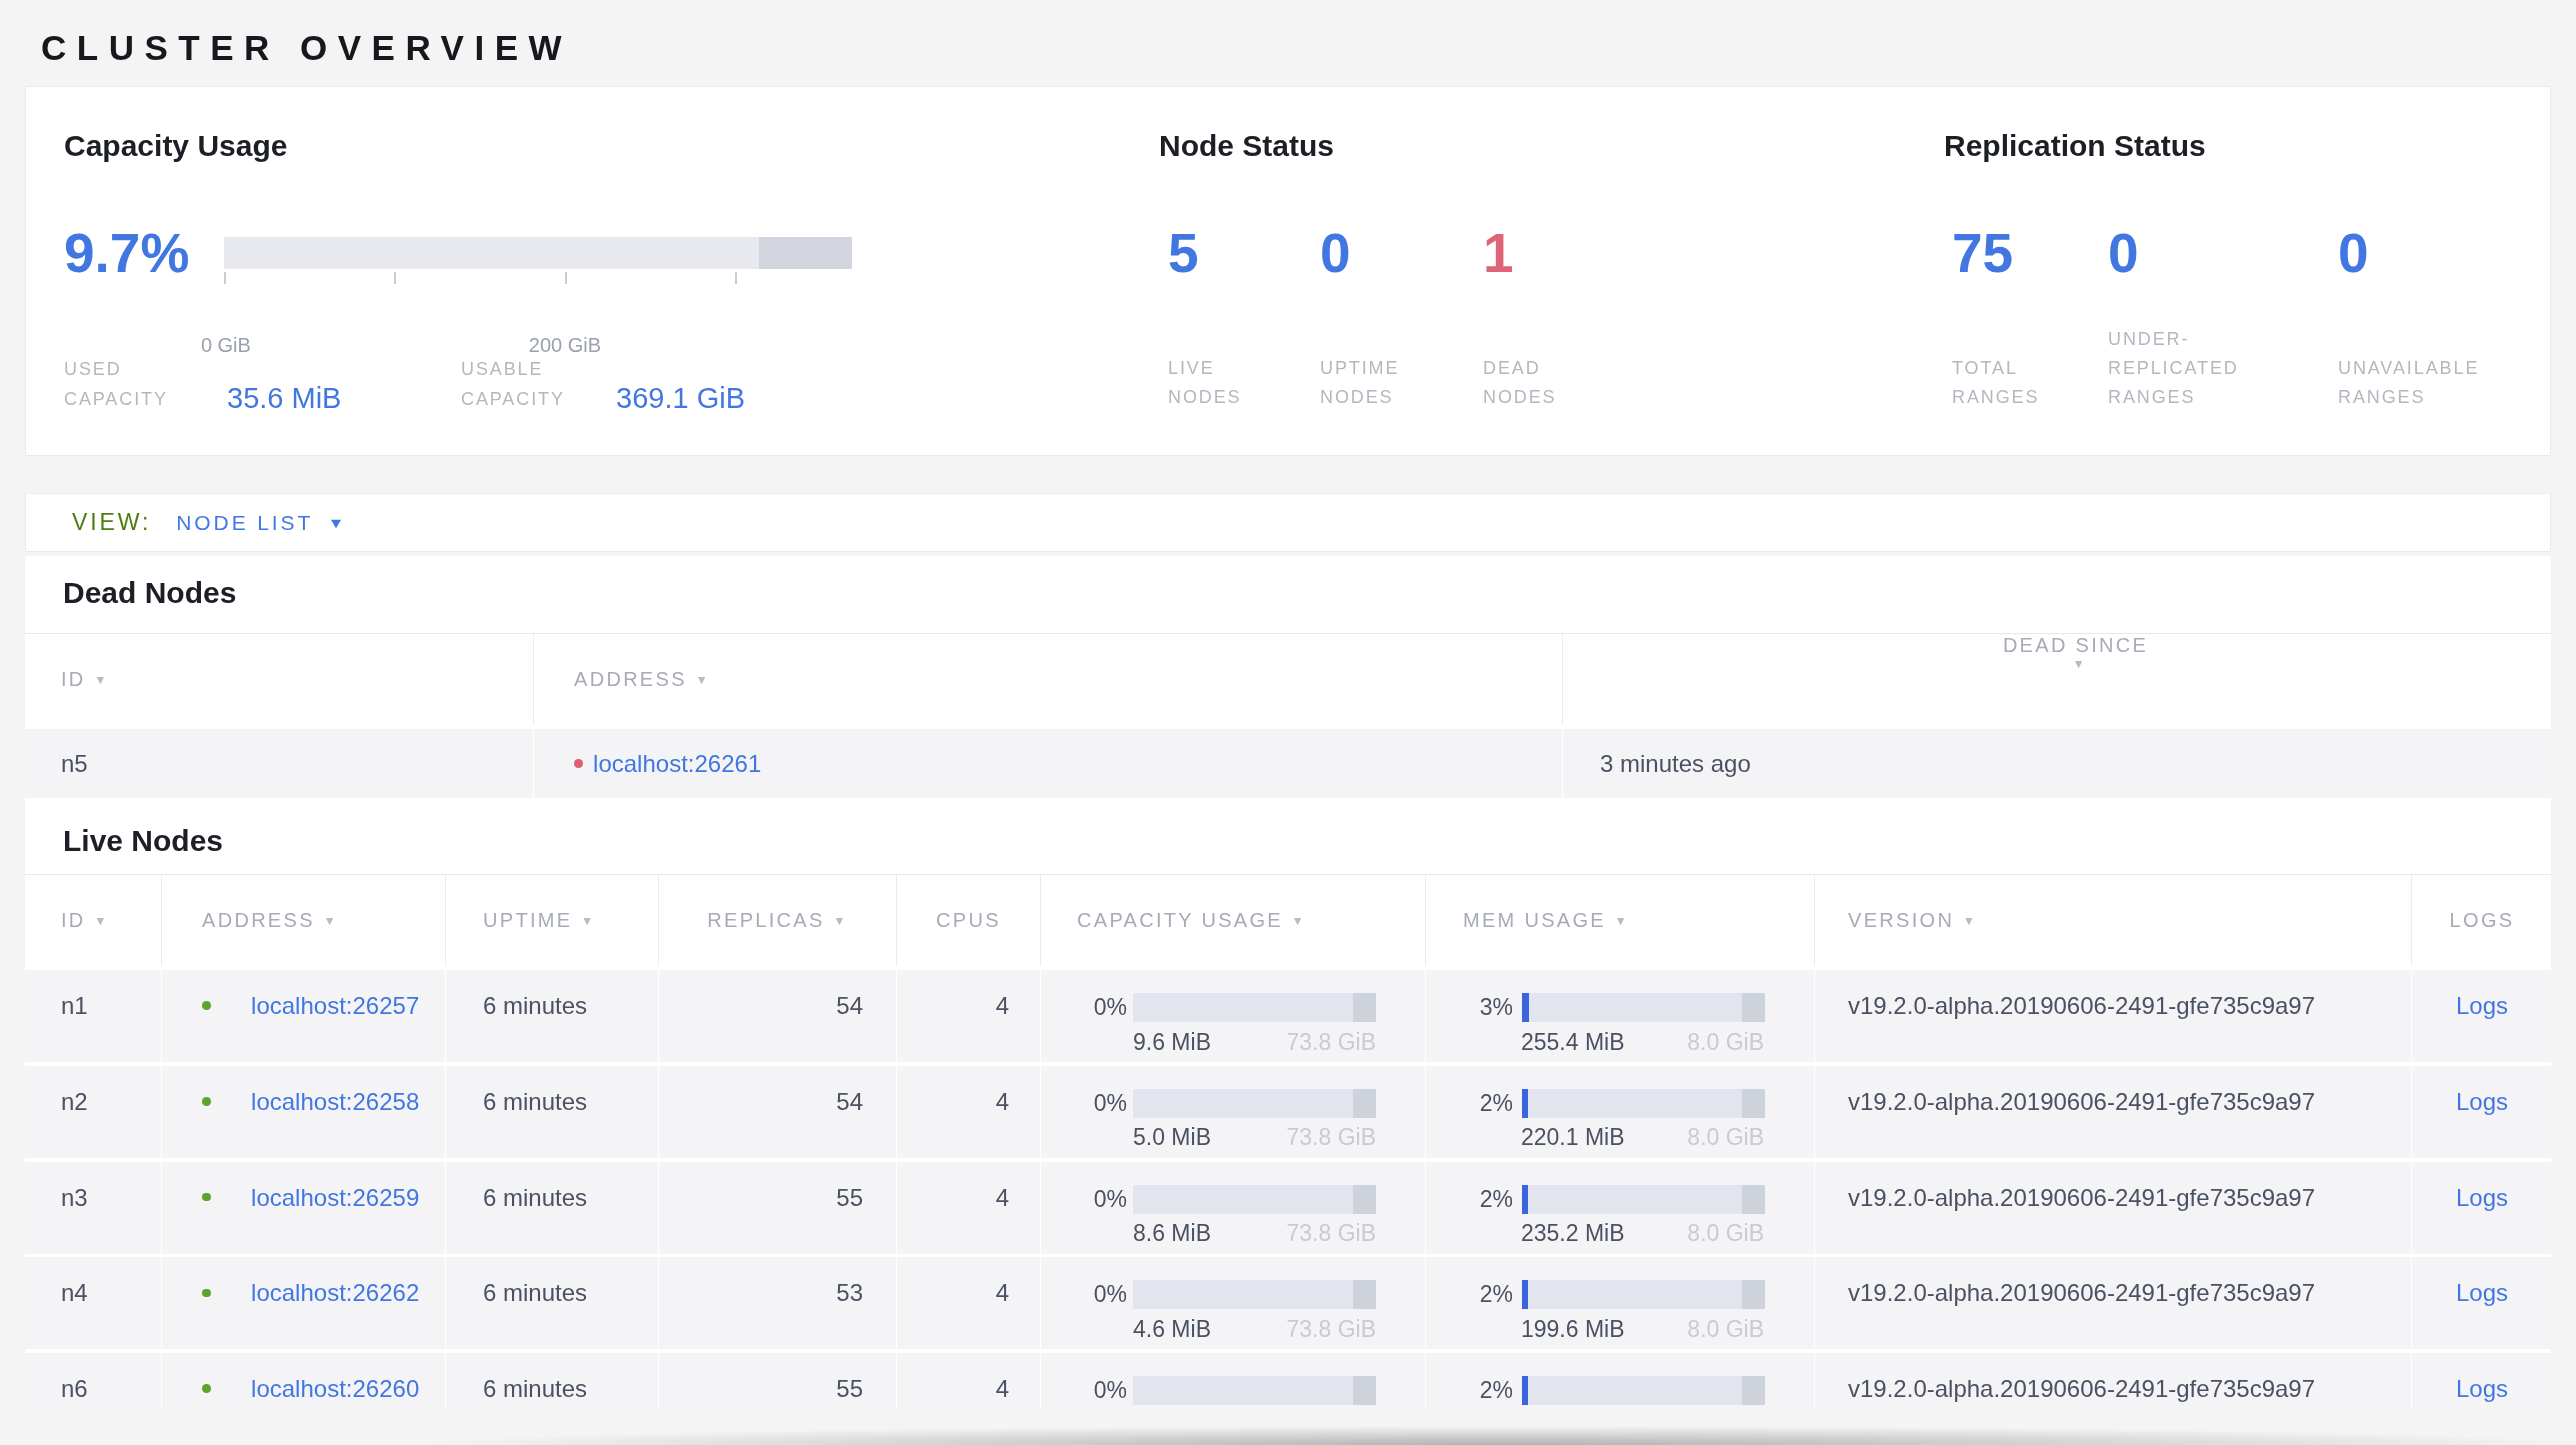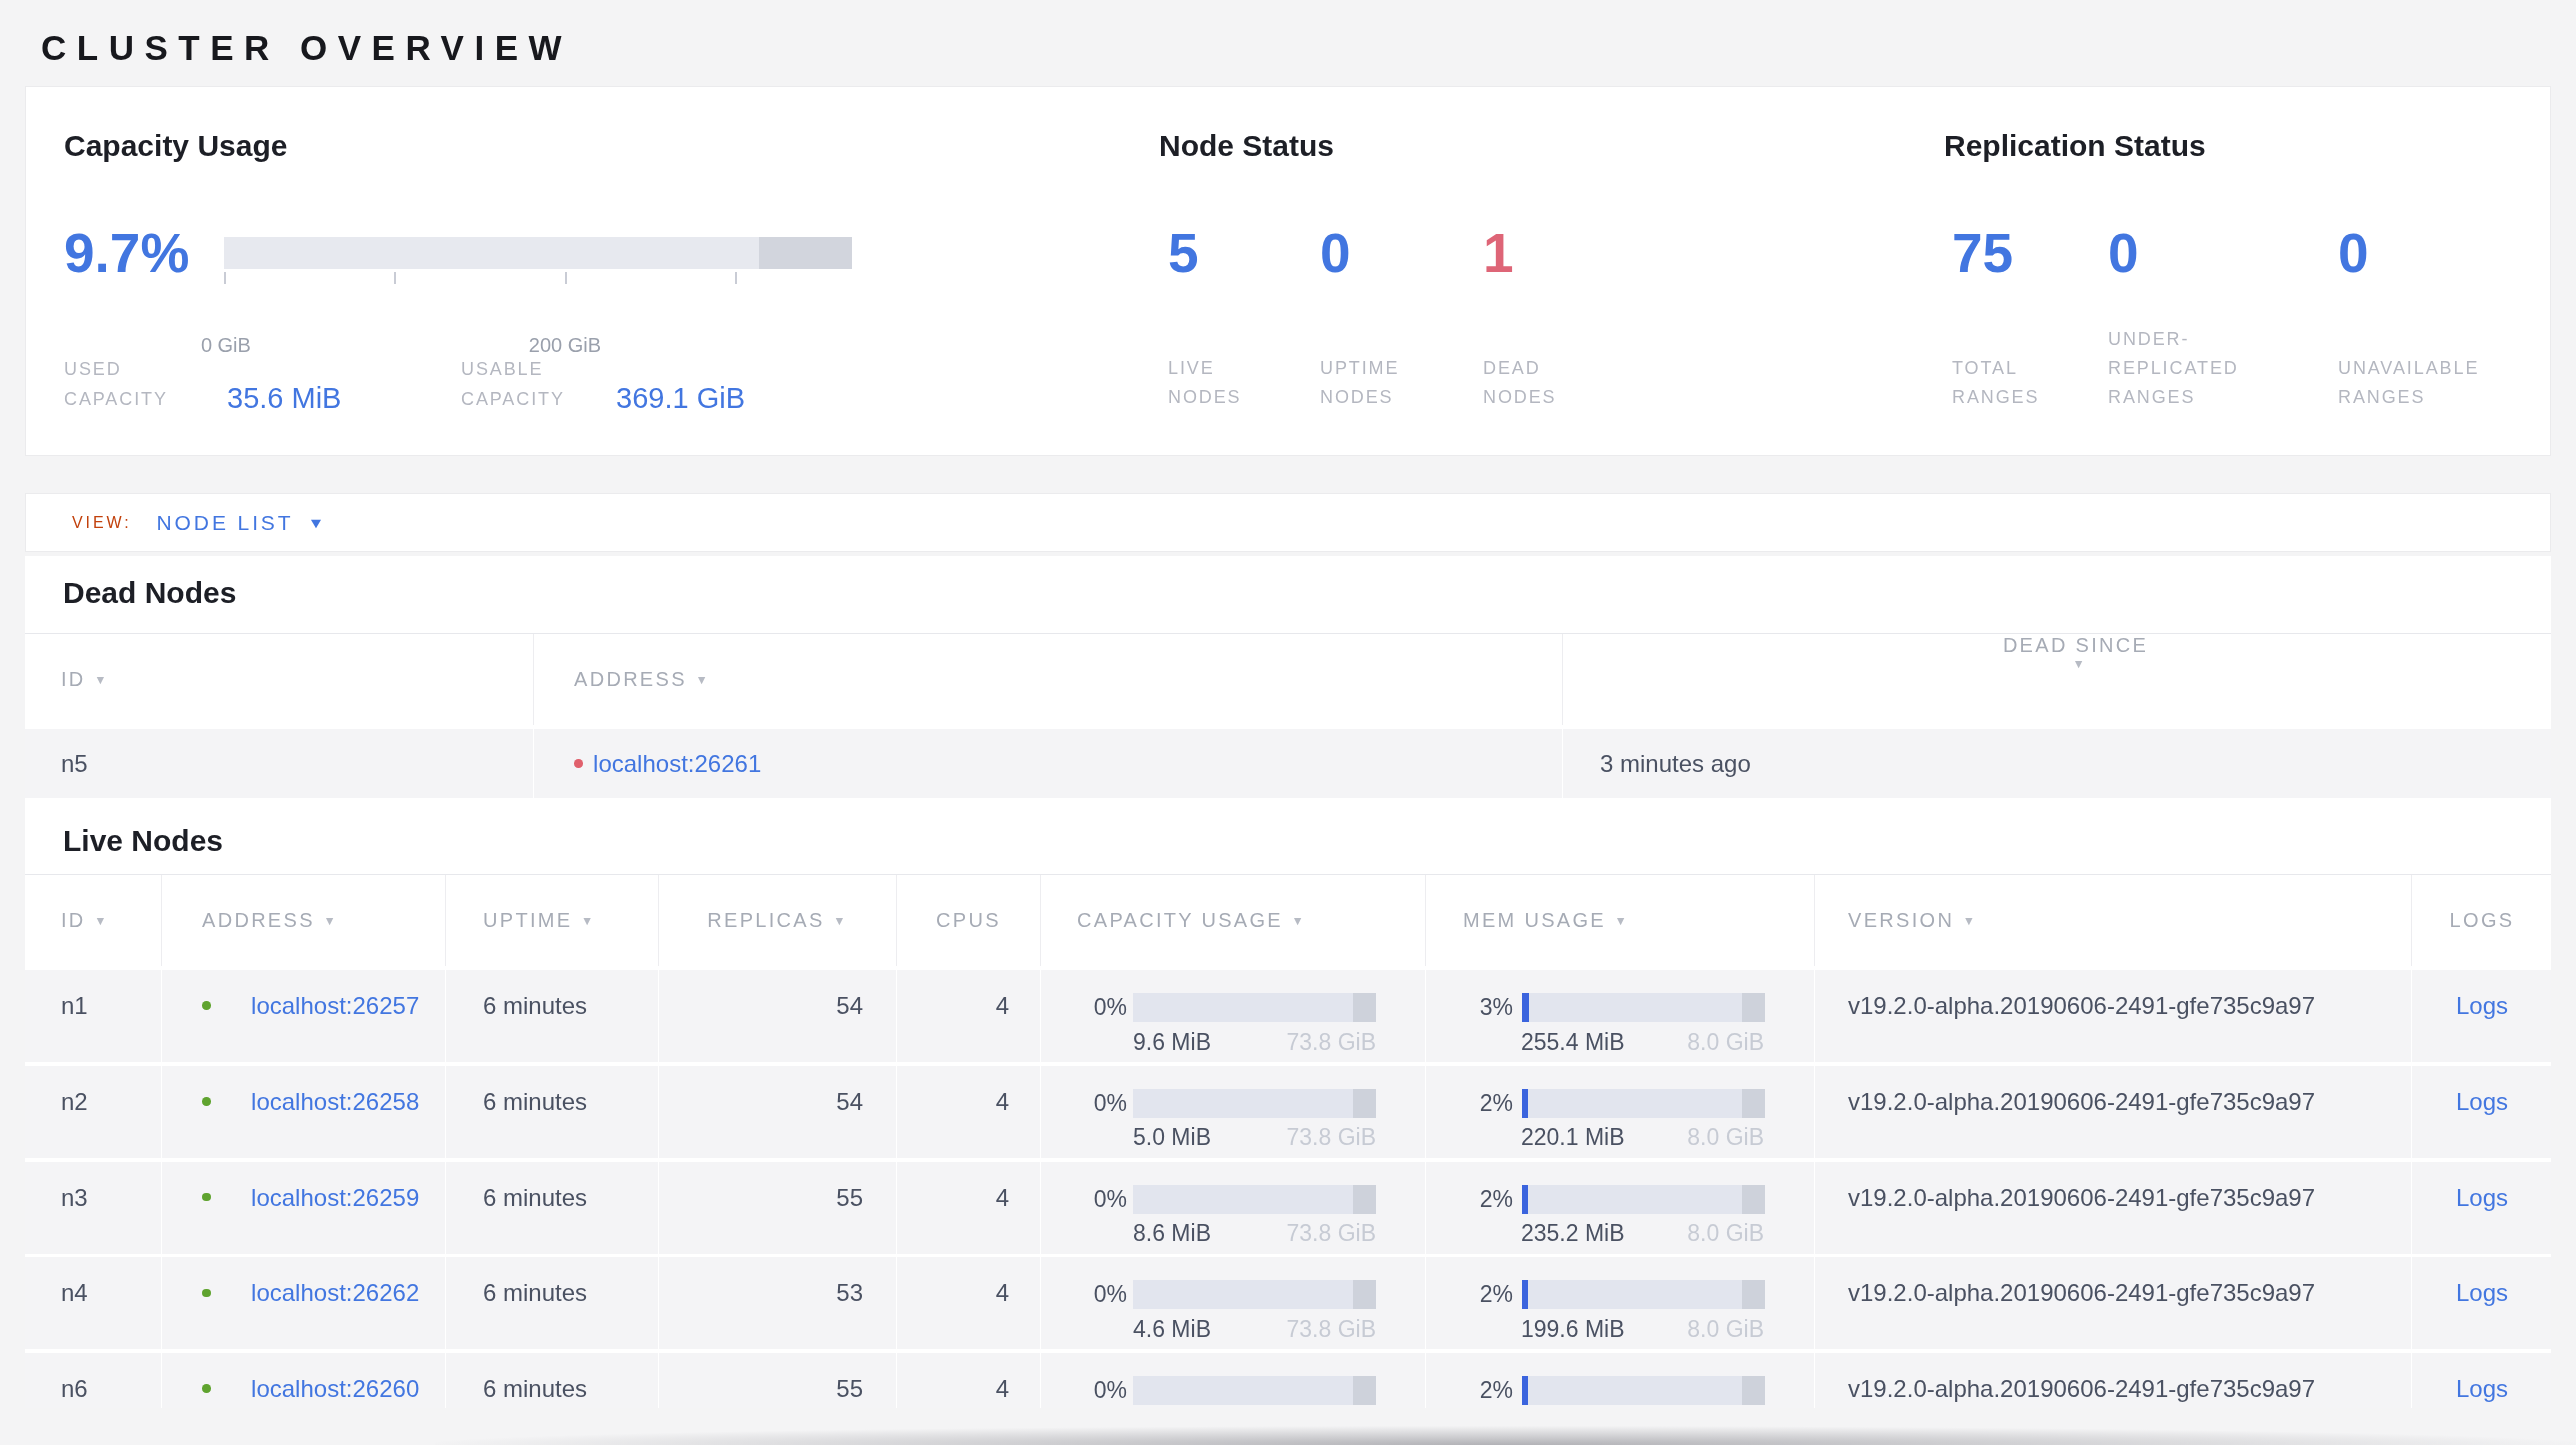--- a/index.html
+++ b/index.html
@@ -41,21 +41,21 @@
 
   .stat { position:absolute; top:137px; bottom:43px; display:flex; flex-direction:column; justify-content:space-between; }
   .stat .lbl { font-size:18px; letter-spacing:1.9px; line-height:29px; color:#b4b7c0; white-space:pre-line; }
   .stat.red .big-num { color:var(--danger-red,#de6577); }
 
   
   .viewbar {
     position:absolute; left:25px; top:493px; width:2526px; height:59px;
     display:flex; align-items:center; padding-left:46px;
   }
-  .view-label { font-size:16px; letter-spacing:2.9px; color:#c2410c; }
+  .view-label { font-size:23px; letter-spacing:2.9px; color:#4d7c0f; }
   .view-select { display:flex; align-items:center; margin-left:25px; cursor:pointer; }
   .view-value { font-size:21px; letter-spacing:2.9px; color:var(--accent-blue,#4276e0); }
   .view-caret { margin-left:15.3px; font-size:14.3px; color:var(--accent-blue,#4276e0); transform:scaleX(1.2); }
 
   
   .tables { position:absolute; left:25px; top:556px; width:2526px; height:852px; overflow:hidden; border:none; background:#fff; }
   .section-heading { margin:0; padding-left:38px; font-size:30px; line-height:40px; font-weight:700; color:#1d1f26; }
   #dead-heading { padding-top:17px; }
   #live-heading { margin-top:23px; }
 

